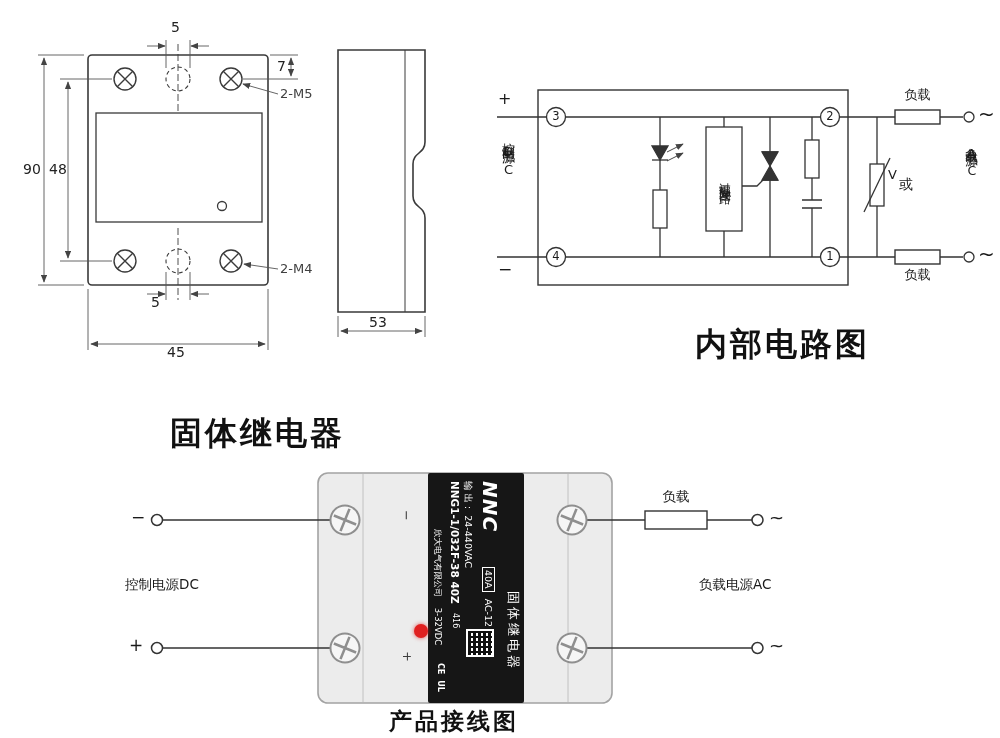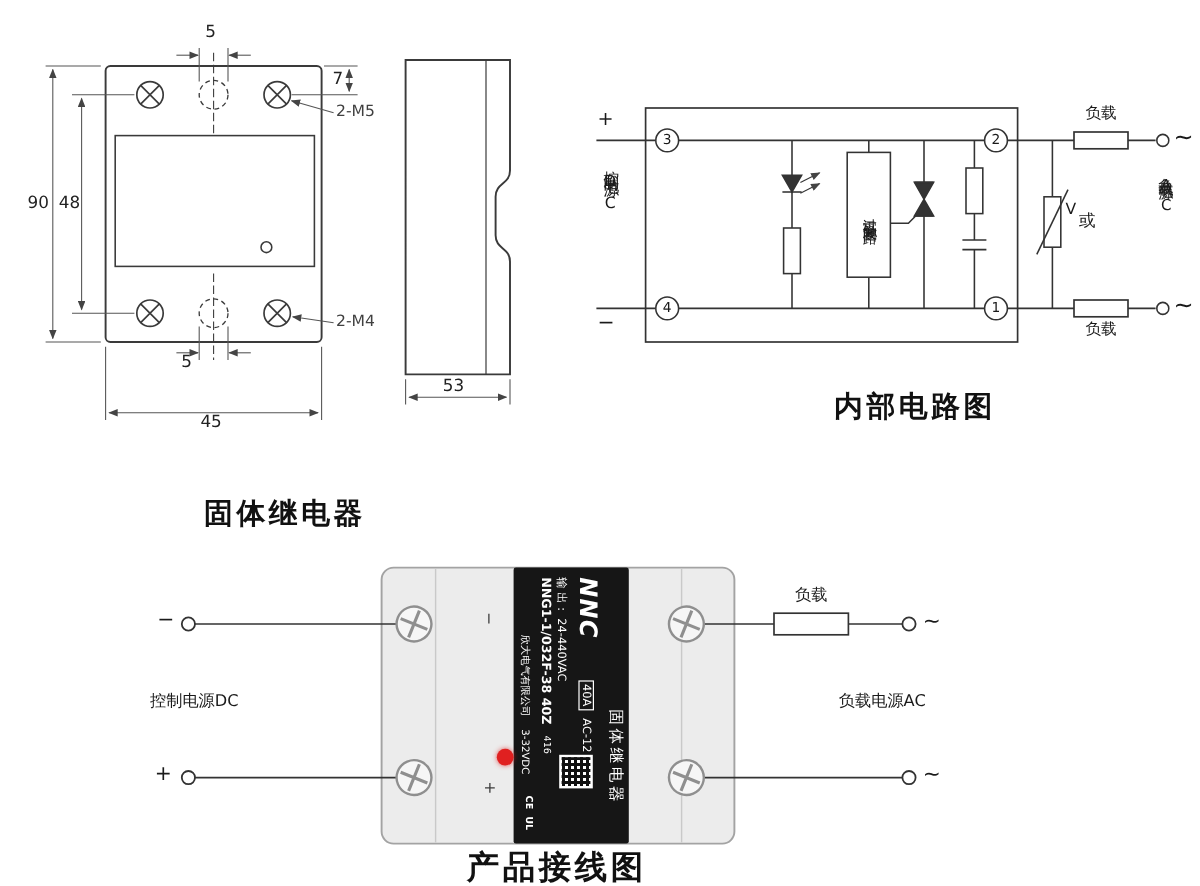--- a/index.html
+++ b/index.html
@@ -5,21 +5,21 @@
   html,body { margin:0; padding:0; background:#fff; }
   .canvas {
     position:relative; width:1000px; height:738px; background:#ffffff;
     font-family:"DejaVu Sans", sans-serif; overflow:hidden;
   }
   .art { position:absolute; left:0; top:0; }
   .t { position:absolute; color:#1a1a1a; line-height:1.15; white-space:nowrap; }
   .num { font-size:14px; color:#222; }
   .lbl { font-size:13px; color:#404040; }
   .vtext { writing-mode:vertical-lr; text-orientation:upright; }
-  .title { font-size:24px; font-weight:600; letter-spacing:3px; color:#111; }
+  .title { font-size:32px; font-weight:600; letter-spacing:3px; color:#111; }
   .ctr { text-align:center; }
   .flexc { display:flex; align-items:center; justify-content:center; }
 
   
   .dev-label { position:absolute; left:428px; top:473px; width:96px; height:230px;
                background:#161616; border-radius:2px; overflow:hidden; }
   .label-rot { position:absolute; left:50%; top:50%; width:230px; height:96px;
                transform:translate(-50%,-50%) rotate(90deg); color:#fff; }
   .label-rot > div { position:absolute; white-space:nowrap; }
   .ln-name   { left:118px; top:2px;  font-size:13px; letter-spacing:3px; }
@@ -253,15 +253,15 @@
   <div class="case-mark" style="left:401px;top:508px;">−</div>
   <div class="case-mark" style="left:402px;top:649px;">+</div>
 
   <div class="t" style="left:131px;top:508px;font-size:17px;">−</div>
   <div class="t" style="left:129px;top:636px;font-size:17px;">+</div>
   <div class="t" style="left:125px;top:577px;font-size:13.5px;">控制电源DC</div>
   <div class="t ctr" style="left:645px;top:489px;width:62px;font-size:13.5px;">负载</div>
   <div class="t" style="left:769px;top:508px;font-size:18px;">~</div>
   <div class="t" style="left:769px;top:636px;font-size:18px;">~</div>
   <div class="t" style="left:699px;top:577px;font-size:13.5px;">负载电源AC</div>
-  <div class="t title" style="left:389px;top:708px;font-size:27px;">产品接线图</div>
+  <div class="t title" style="left:389px;top:708px;font-size:23px;">产品接线图</div>
 
 </div>
 
 </body></html>

